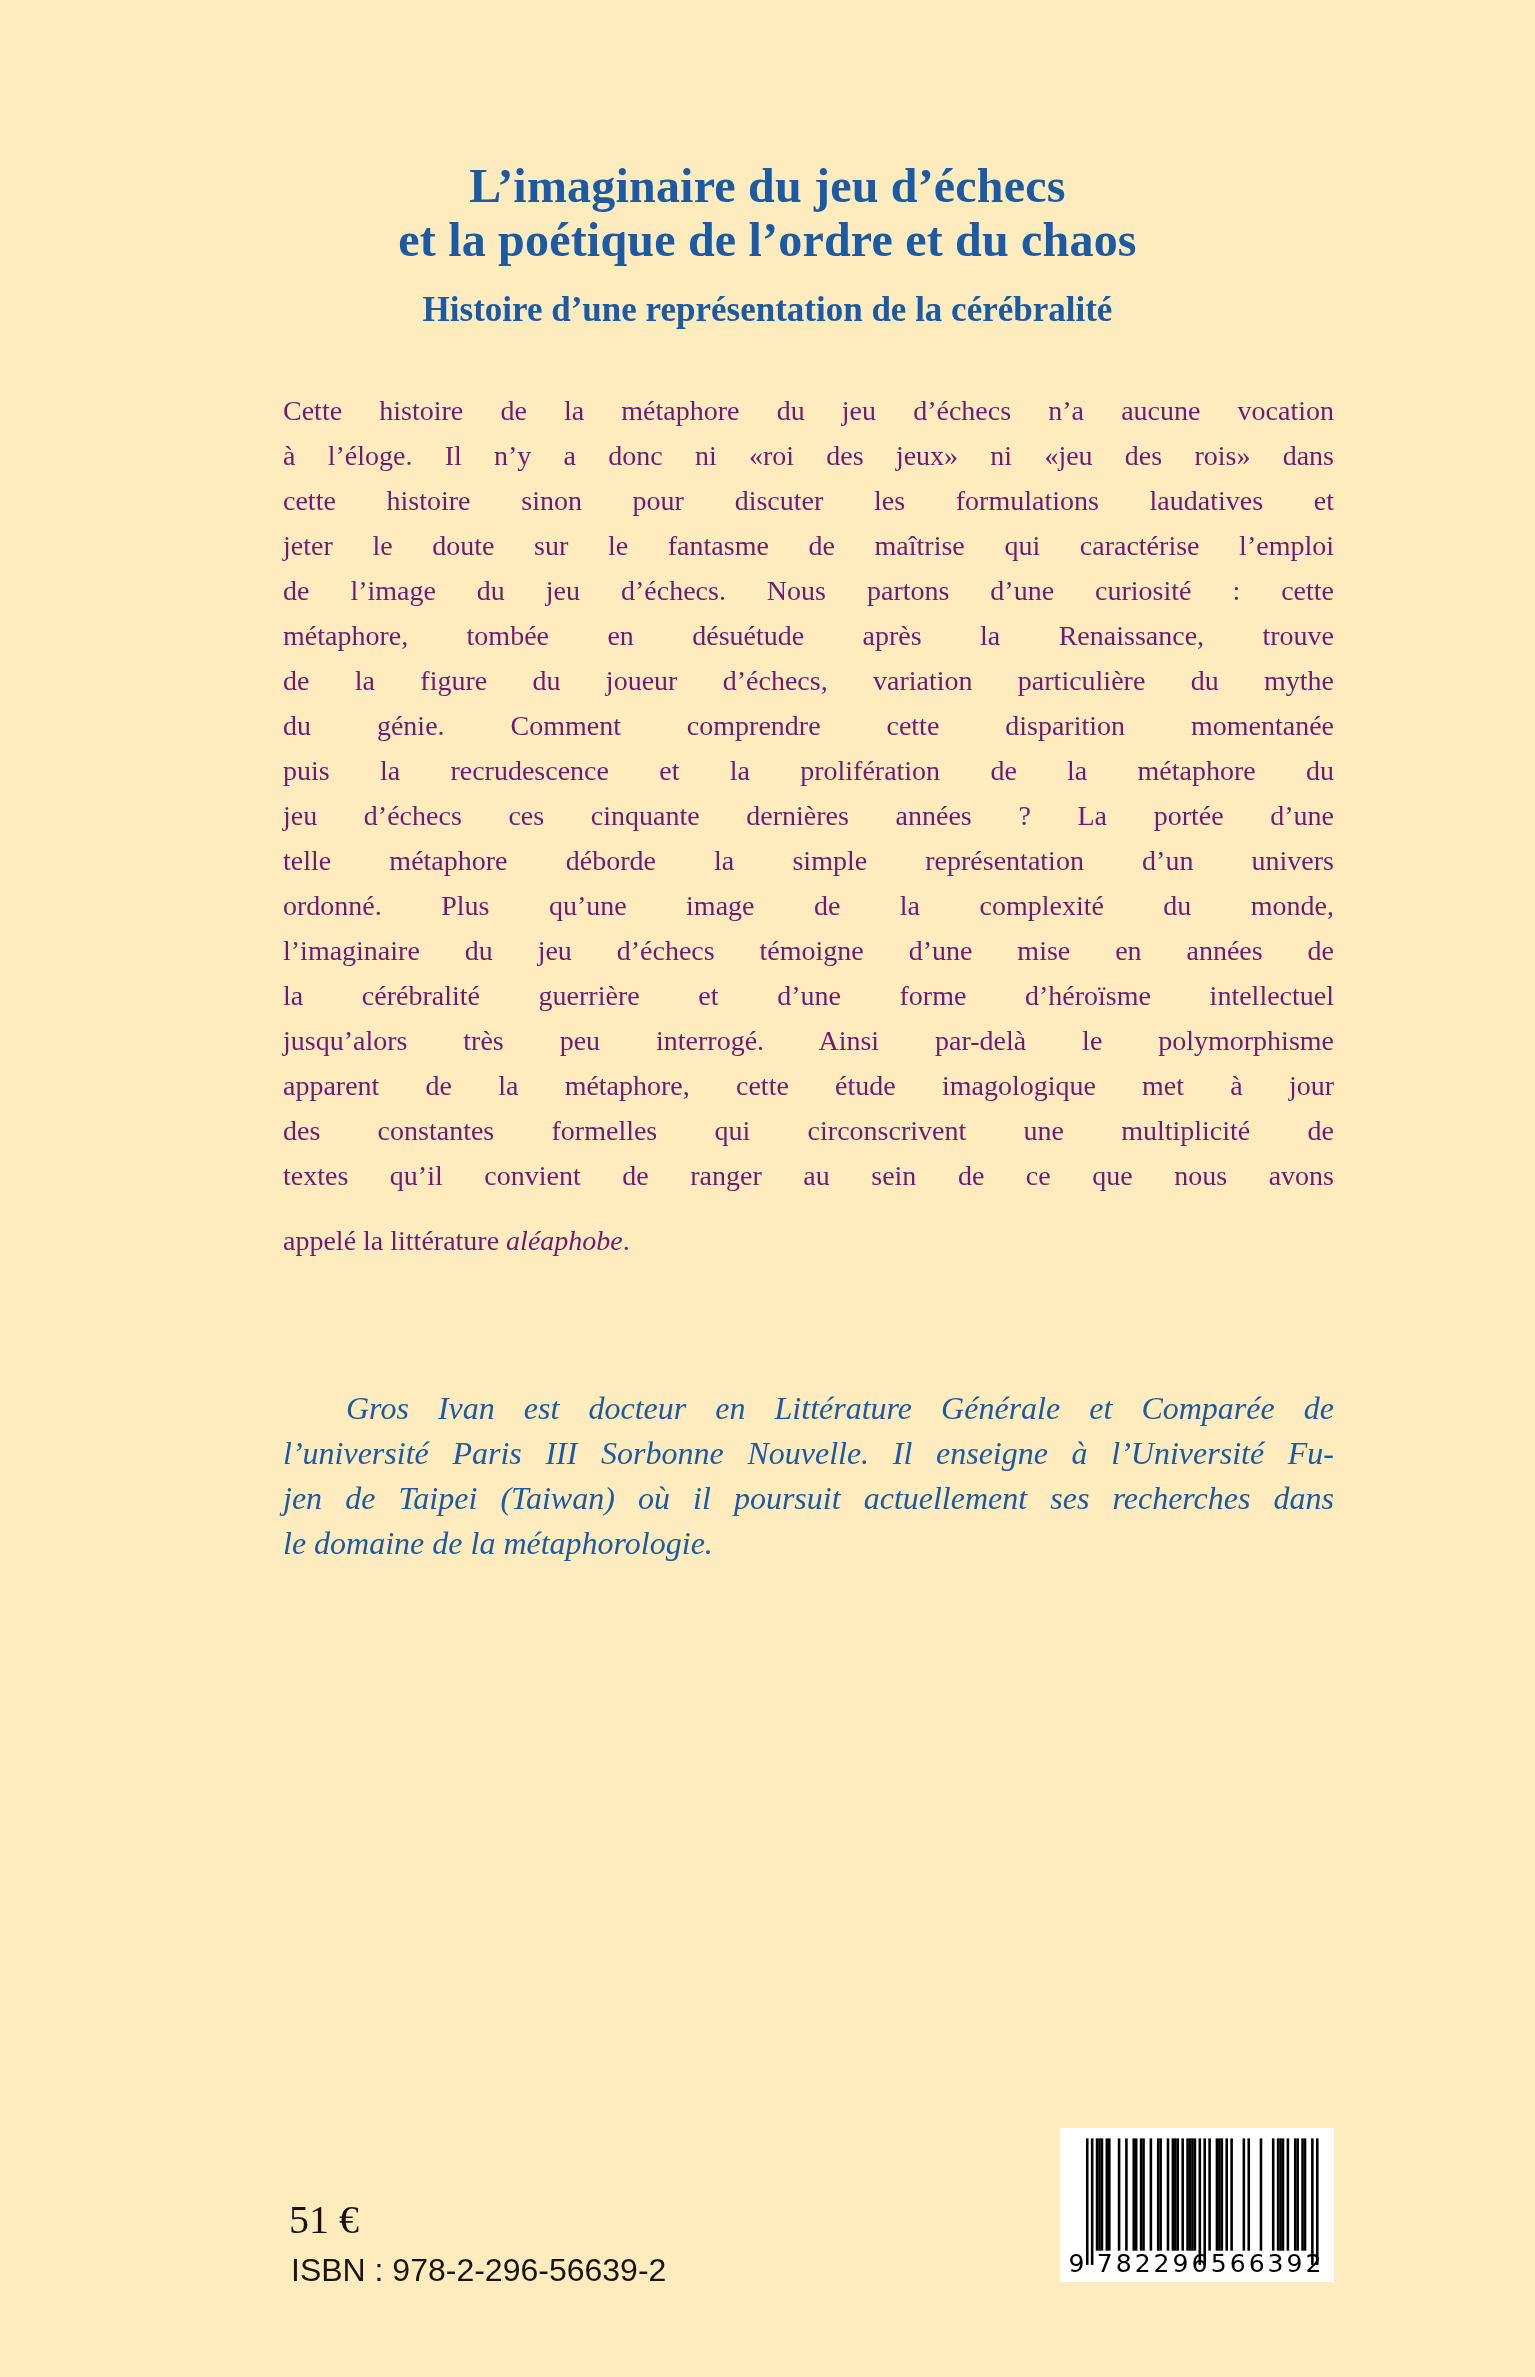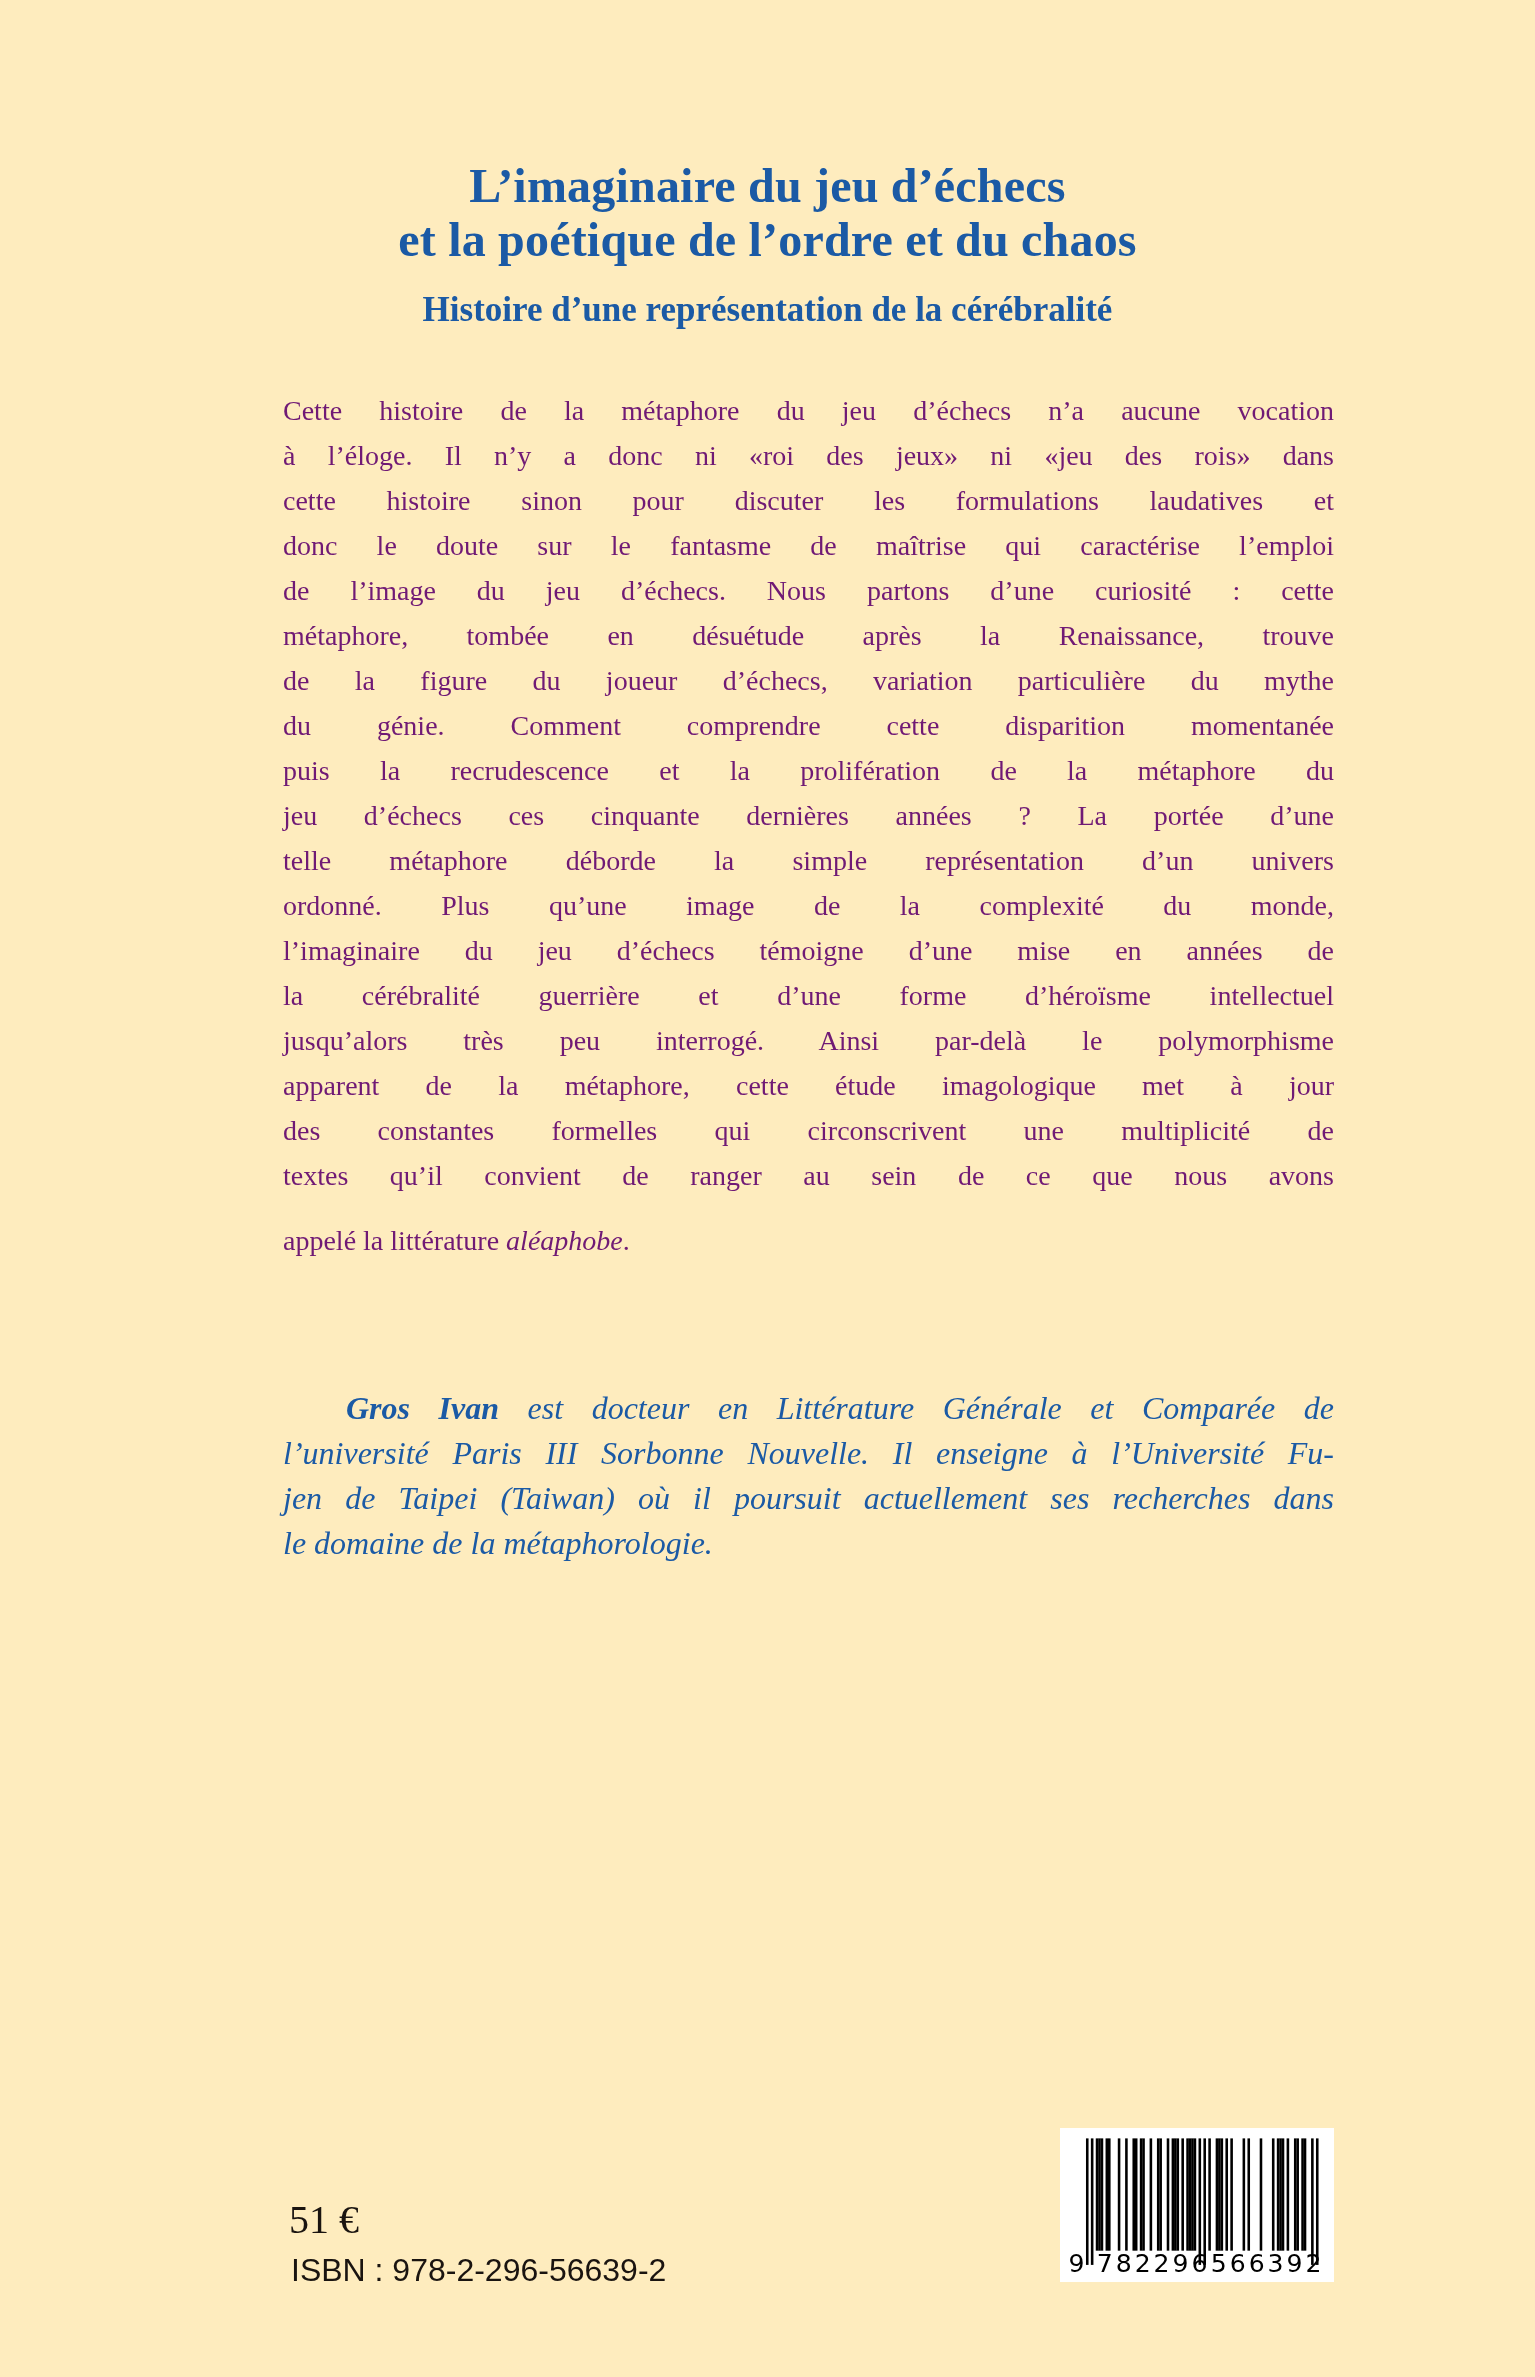--- a/index.html
+++ b/index.html
@@ -34,21 +34,21 @@
   .bio-block {
     position: absolute; left: 283px; width: 1051px; top: 1386px;
     color: #1b5aa5; font-size: 32px; font-style: italic;
   }
   .bio-line {
     display: block; height: 45px; line-height: 45px;
     text-align: justify; text-align-last: justify; white-space: nowrap;
   }
   .bio-line.first { padding-left: 63px; }
   .bio-line.last { text-align-last: left; }
-  .bio-line .author { font-weight: bold; }
+  .bio-line .author { font-weight: normal; }
   .price {
     position: absolute; left: 289px; top: 2196px;
     font-size: 40px; color: #1a1410; line-height: 47px;
   }
   .isbn {
     position: absolute; left: 291px; top: 2252px;
     font-family: "Liberation Sans", "DejaVu Sans", sans-serif;
     font-size: 32px; color: #1a1410; line-height: 37px;
   }
   .barcode-box {
@@ -63,21 +63,21 @@
 <div class="title-block">
   <div class="title-line">L’imaginaire du jeu d’échecs</div>
   <div class="title-line">et la poétique de l’ordre et du chaos</div>
   <div class="subtitle">Histoire d’une représentation de la cérébralité</div>
 </div>
 
 <div class="body-block">
   <span class="body-line">Cette histoire de la métaphore du jeu d’échecs n’a aucune vocation</span>
   <span class="body-line">à l’éloge. Il n’y a donc ni «roi des jeux» ni «jeu des rois» dans</span>
   <span class="body-line">cette histoire sinon pour discuter les formulations laudatives et</span>
-  <span class="body-line">donc le doute sur le fantasme de maîtrise qui caractérise l’emploi</span>
+  <span class="body-line">jeter le doute sur le fantasme de maîtrise qui caractérise l’emploi</span>
   <span class="body-line">de l’image du jeu d’échecs. Nous partons d’une curiosité : cette</span>
   <span class="body-line">métaphore, tombée en désuétude après la Renaissance, trouve</span>
   <span class="body-line">de la figure du joueur d’échecs, variation particulière du mythe</span>
   <span class="body-line">du génie. Comment comprendre cette disparition momentanée</span>
   <span class="body-line">puis la recrudescence et la prolifération de la métaphore du</span>
   <span class="body-line">jeu d’échecs ces cinquante dernières années ? La portée d’une</span>
   <span class="body-line">telle métaphore déborde la simple représentation d’un univers</span>
   <span class="body-line">ordonné. Plus qu’une image de la complexité du monde,</span>
   <span class="body-line">l’imaginaire du jeu d’échecs témoigne d’une mise en années de</span>
   <span class="body-line">la cérébralité guerrière et d’une forme d’héroïsme intellectuel</span>

